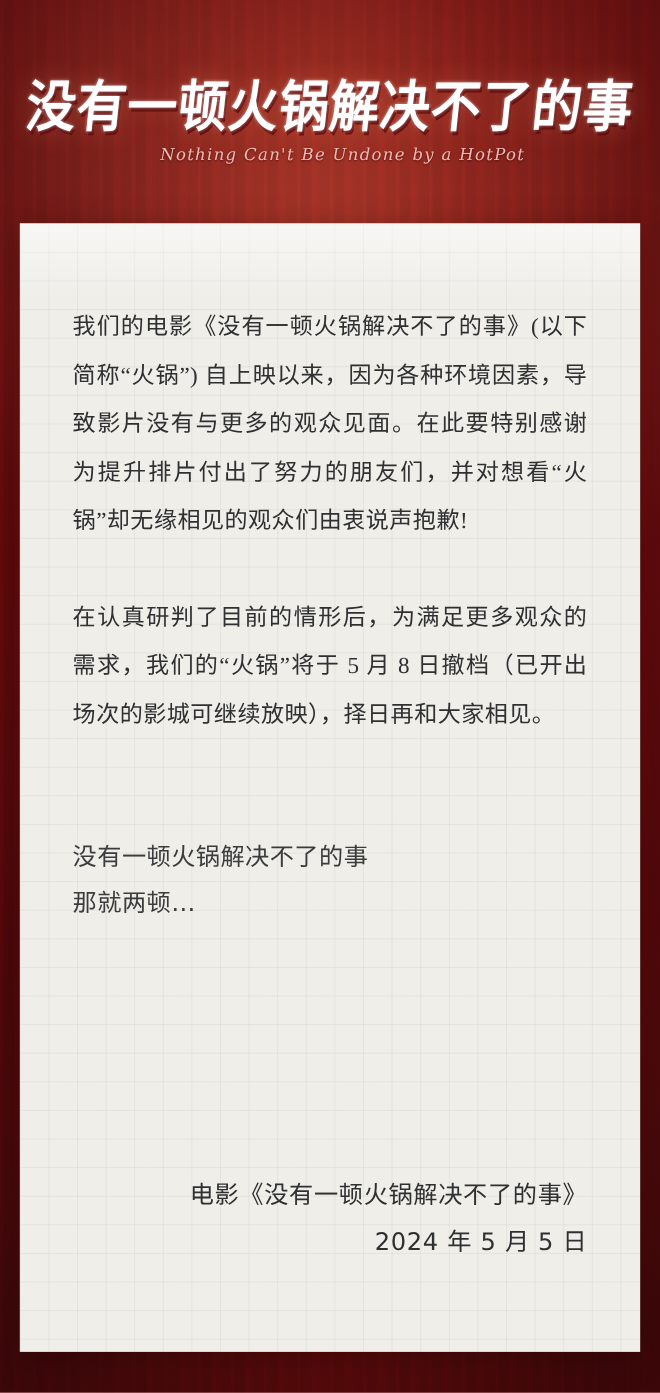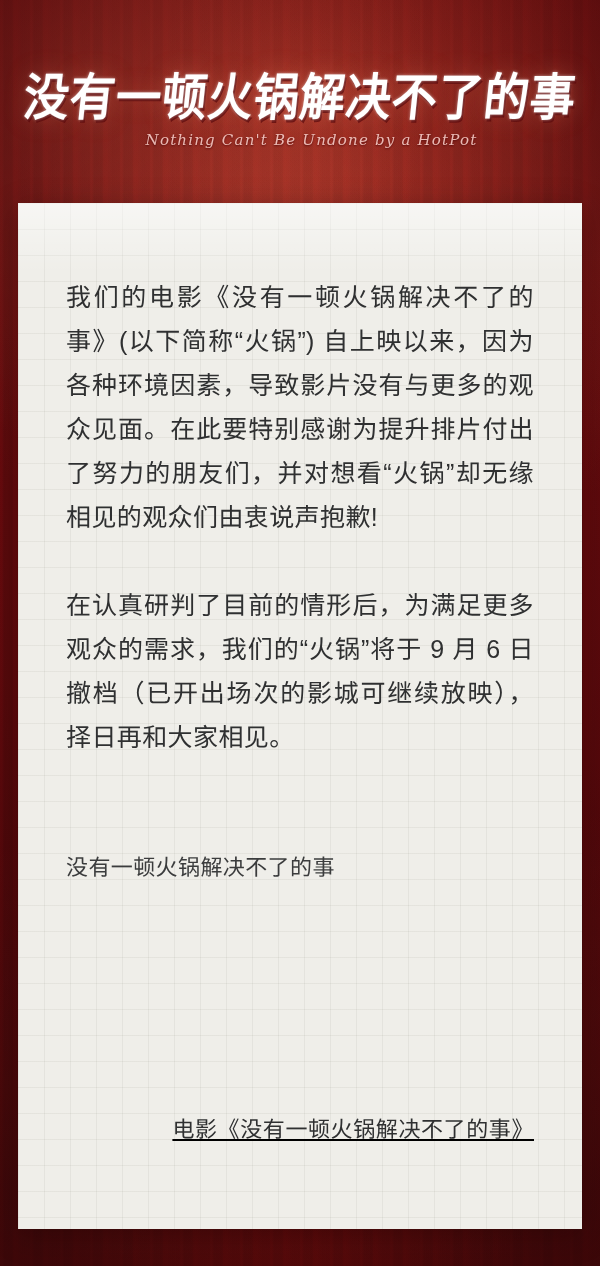--- a/index.html
+++ b/index.html
@@ -114,22 +114,22 @@
   }
   .paper-inner {
     position: absolute;
     inset: 0;
     padding: 72px 48px 40px 48px;
     box-sizing: border-box;
   }
 
   .body-text p {
     margin: 0 0 0 0;
-    font-family: Liberation Sans, sans-serif;
-    font-size: 25px;
+    font-family: Liberation Serif, serif;
+    font-size: 21px;
     line-height: 44px;
     color: #2f3031;
     letter-spacing: 0.4px;
     text-align: justify;
   }
   .para-gap { height: 44px; }
 
   .tail-lines p {
     margin: 0;
     font-family: "DejaVu Sans", sans-serif;
@@ -137,21 +137,20 @@
     line-height: 42px;
     color: #3b3c3d;
     letter-spacing: 0.4px;
   }
 
   .signature {
     position: absolute;
     right: 48px;
     bottom: 78px;
     text-align: right;
-    text-decoration: underline;
   }
   .signature p {
     margin: 0;
     font-family: "DejaVu Sans", sans-serif;
     font-size: 22px;
     line-height: 42px;
     color: #2f3031;
     letter-spacing: 0.6px;
   }
 
@@ -176,29 +175,31 @@
     <div class="title-en">Nothing Can't Be Undone by a HotPot</div>
   </div>
 
   <div class="paper">
     <div class="corner-glow-top"></div>
     <div class="paper-inner">
 
       <div class="body-text">
         <p>我们的电影《没有一顿火锅解决不了的事》(以下简称“火锅”) 自上映以来，因为各种环境因素，导致影片没有与更多的观众见面。在此要特别感谢为提升排片付出了努力的朋友们，并对想看“火锅”却无缘相见的观众们由衷说声抱歉!</p>
         <div class="para-gap"></div>
-        <p>在认真研判了目前的情形后，为满足更多观众的需求，我们的“火锅”将于 9 月 6 日撤档（已开出场次的影城可继续放映），择日再和大家相见。</p>
+        <p>在认真研判了目前的情形后，为满足更多观众的需求，我们的“火锅”将于 5 月 8 日撤档（已开出场次的影城可继续放映），择日再和大家相见。</p>
         <div class="para-gap"></div>
         <div class="para-gap"></div>
       </div>
 
       <div class="tail-lines">
         <p>没有一顿火锅解决不了的事</p>
+        <p>那就两顿…</p>
       </div>
 
     </div>
 
     <div class="signature">
       <p>电影《没有一顿火锅解决不了的事》</p>
+      <p>2024 年 5 月 5 日</p>
     </div>
   </div>
 
 </div>
 
 </body></html>

